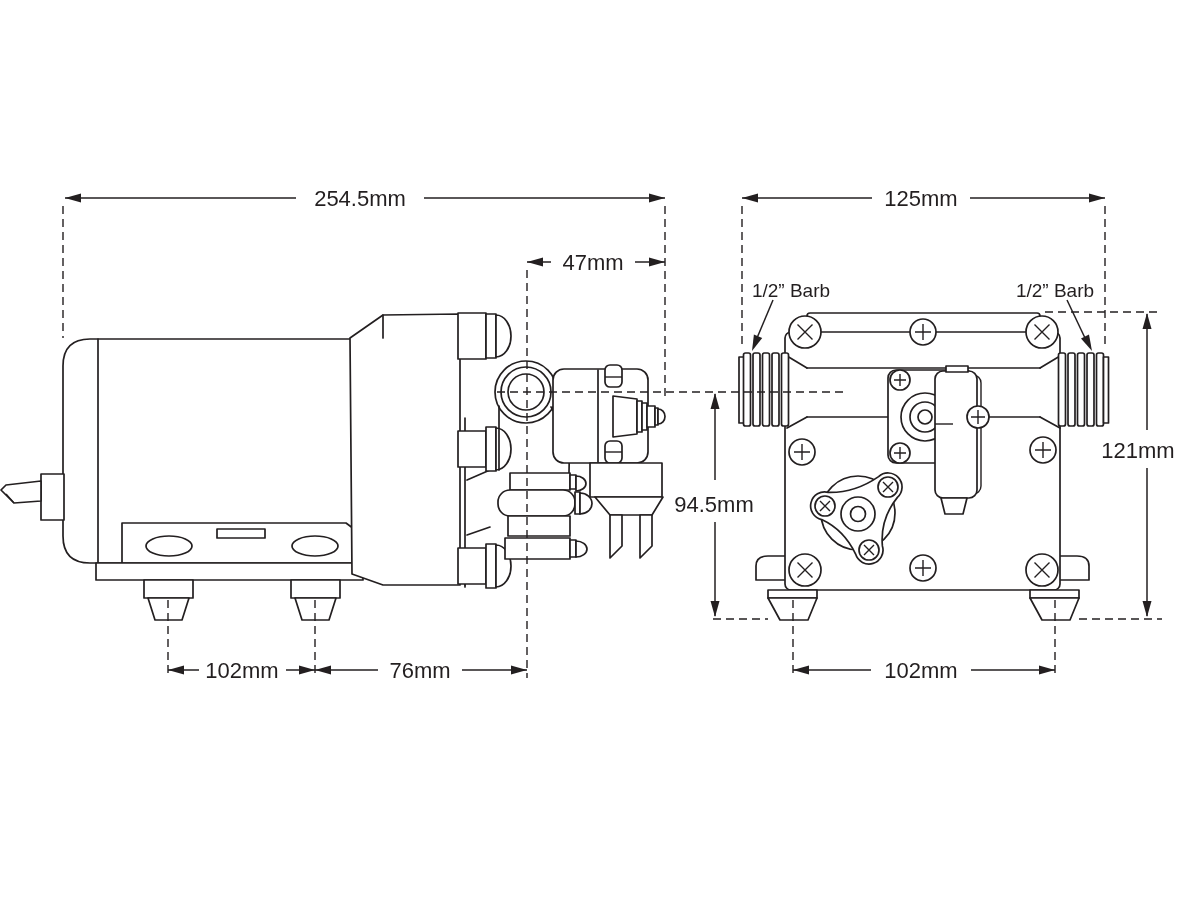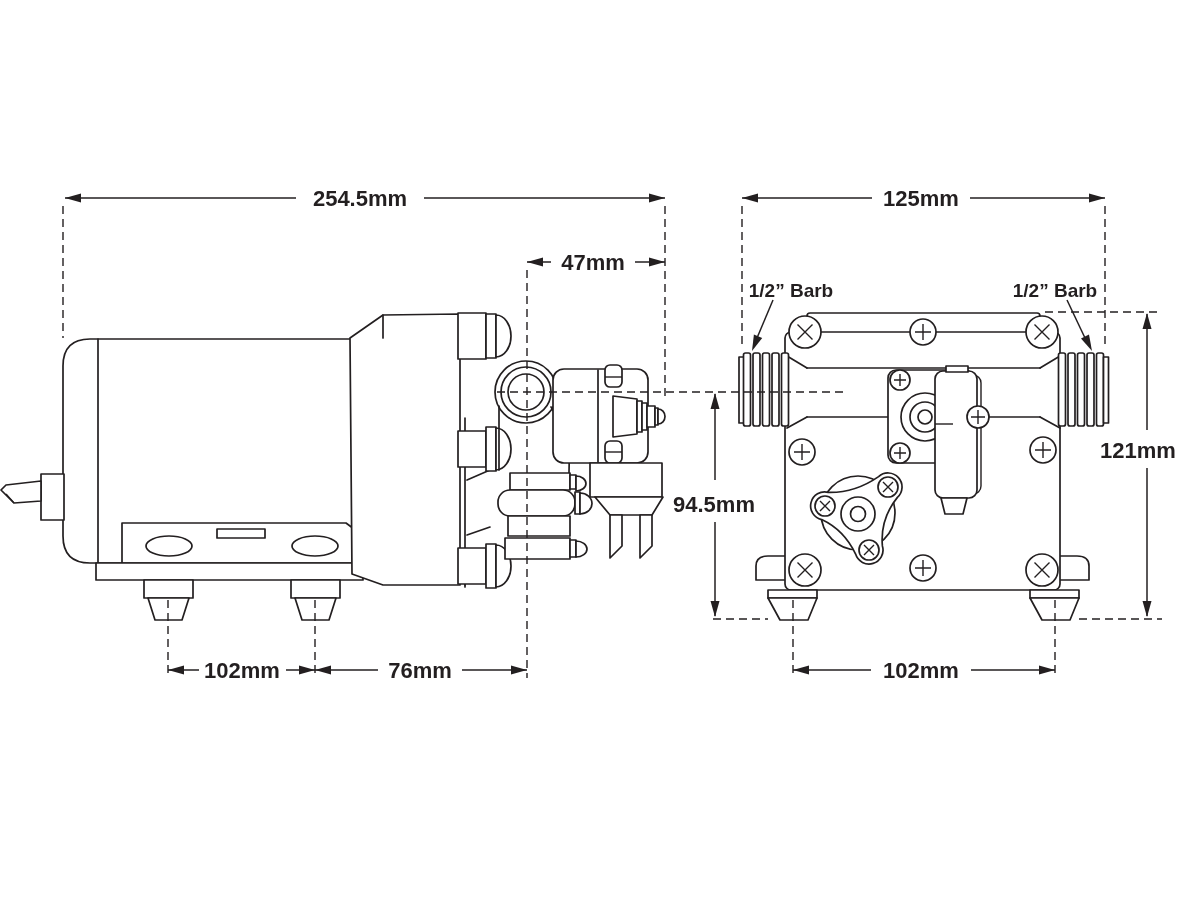--- a/index.html
+++ b/index.html
@@ -1,17 +1,17 @@
 <!DOCTYPE html>
 <html><head>
 <meta charset="utf-8">
 <style>
   html,body{margin:0;padding:0;background:#ffffff;}
   .stage{position:relative;width:1185px;height:899px;background:#ffffff;overflow:hidden;
-         font-family:"Liberation Sans", sans-serif;font-weight:bold;}
+         font-family:"Liberation Sans", sans-serif;}
   svg{position:absolute;left:0;top:0;}
   .ln   {fill:none;stroke:#231f20;stroke-width:1.7;stroke-linejoin:round;stroke-linecap:round;}
   .fw   {fill:#ffffff;stroke:#231f20;stroke-width:1.7;stroke-linejoin:round;}
   .thin {fill:none;stroke:#231f20;stroke-width:1.4;stroke-linejoin:round;}
   .dim  {fill:none;stroke:#231f20;stroke-width:1.5;}
   .dash {fill:none;stroke:#231f20;stroke-width:1.4;stroke-dasharray:8 5;}
   .ah   {fill:#231f20;stroke:none;}
   .dimtxt {font-size:22px;fill:#231f20;text-anchor:middle;}
   .smalltxt{font-size:19px;fill:#231f20;text-anchor:middle;}
 </style>

